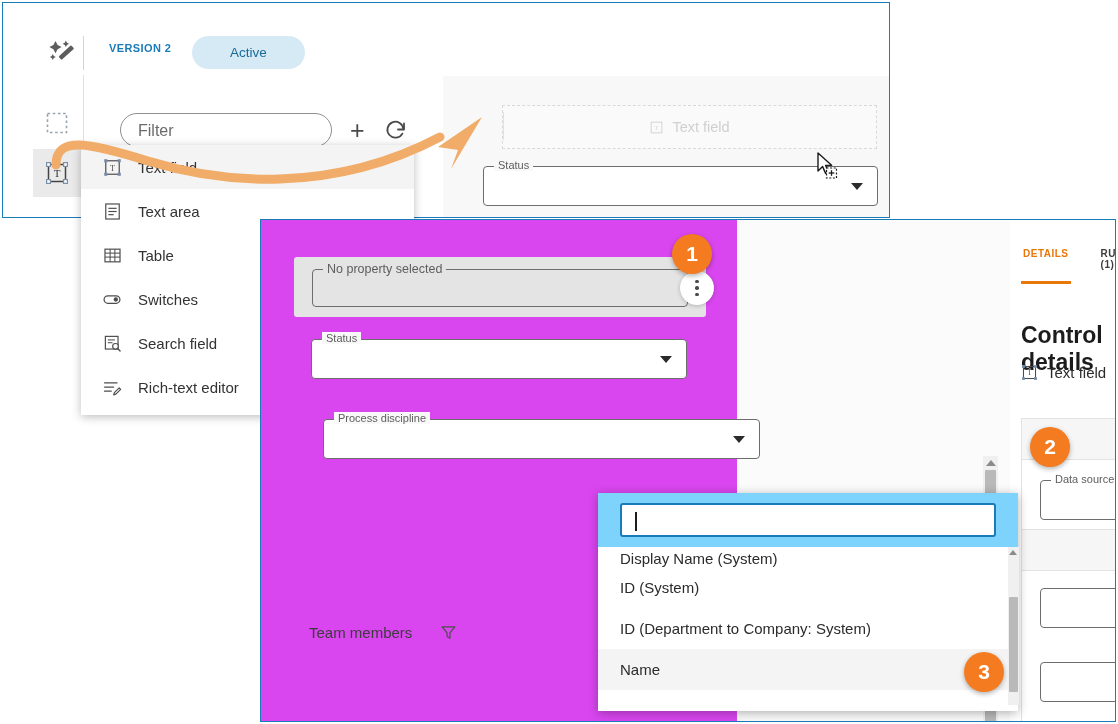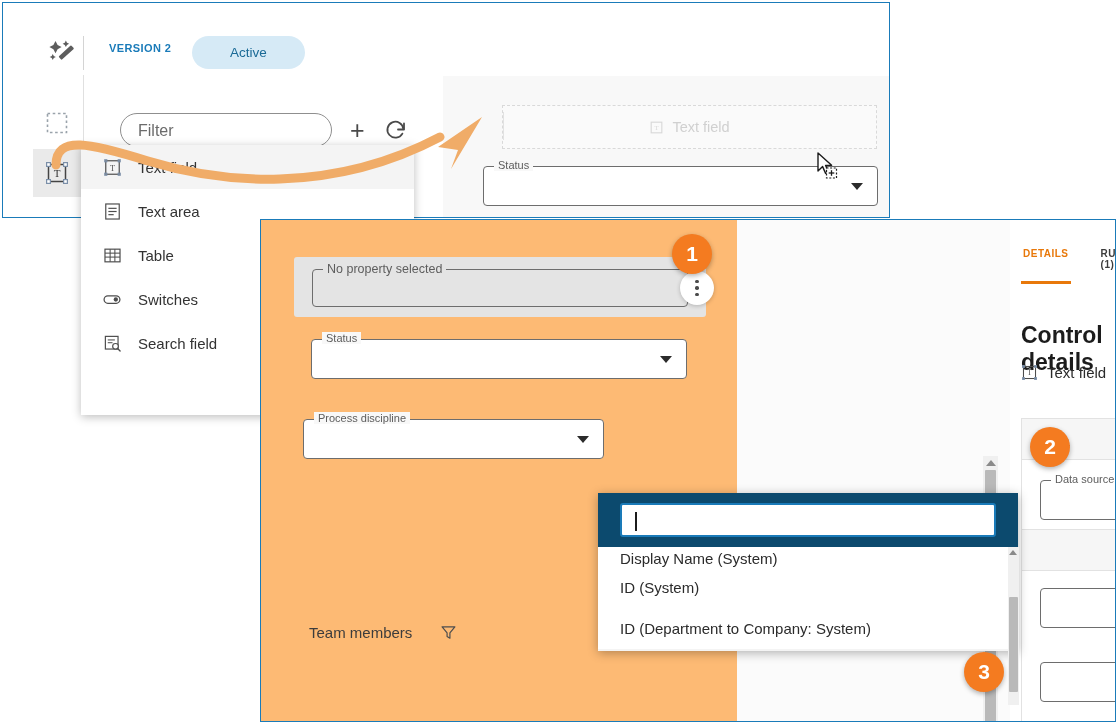--- a/index.html
+++ b/index.html
@@ -76,34 +76,34 @@
   .mi .mico{width:20px;height:20px;display:flex;align-items:center;justify-content:center;flex:0 0 20px;}
 
   
   .arrow{position:absolute;left:30px;top:95px;width:480px;height:110px;z-index:45;pointer-events:none;}
 
   
   .win-inner{
     position:absolute;left:260px;top:219px;width:856px;height:503px;
     background:#fbfbfb;border:1.5px solid #1a7bb9;box-sizing:border-box;z-index:50;overflow:hidden;
   }
-  .form-pane{position:absolute;left:0;top:0;width:476px;height:100%;background:#fdba74;}
+  .form-pane{position:absolute;left:0;top:0;width:476px;height:100%;background:#d946ef;}
   .prop-box{
     position:absolute;left:33px;top:37px;width:412px;height:60px;background:#e4e4e4;border-radius:3px;
   }
   .prop-inner{position:absolute;left:18px;top:12px;width:376px;height:38px;border:1px solid #6d6d6d;border-radius:4px;box-sizing:border-box;}
   .prop-inner .leg{position:absolute;top:-8px;left:10px;background:#e4e4e4;padding:0 4px;font-size:12.5px;color:#5d5d5d;}
   .kebab{
     position:absolute;left:386px;top:14px;width:34px;height:34px;border-radius:50%;background:#fff;
     box-shadow:0 1px 4px rgba(0,0,0,.22);display:flex;flex-direction:column;align-items:center;justify-content:center;gap:3px;
   }
   .kebab i{width:3.5px;height:3.5px;border-radius:50%;background:#4a4a4a;display:block;}
 
   .f-status{left:50px;top:119px;width:376px;height:40px;}
-  .f-proc{left:42px;top:199px;width:301px;height:40px;}
+  .f-proc{left:62px;top:199px;width:437px;height:40px;}
   .f-part{left:50px;top:279px;width:376px;height:40px;background:#ececec;border-color:#9a9a9a;}
   .f-part .leg{background:#ececec;color:#4a4a4a;}
 
   .team-row{position:absolute;left:48px;top:397px;width:400px;height:30px;display:flex;align-items:center;gap:28px;}
   .team-row .tl{font-size:15px;color:#3c3c3c;}
   .thead{
     position:absolute;left:48px;top:434px;width:400px;height:43px;background:#fff;border-bottom:1.5px solid #444;
     display:flex;align-items:center;padding-left:18px;box-sizing:border-box;
   }
   .thead span{font-size:15px;font-weight:bold;color:#2b2b2b;}
@@ -131,21 +131,21 @@
   .ab1{top:172px;height:70px;}
   .f-ds{left:30px;top:192px;width:270px;height:40px;}
   .f-ds .leg{background:#fff;}
 
   .f-hidden1{left:30px;top:300px;width:270px;height:40px;}
   .f-hidden2{left:30px;top:374px;width:270px;height:40px;}
   .ab2{top:283px;height:160px;}
 
   
   .ddl{
-    position:absolute;left:598px;top:493px;width:420px;height:158px;background:#0c4a6e;
+    position:absolute;left:598px;top:493px;width:420px;height:218px;background:#7dd3fc;
     box-shadow:0 2px 10px rgba(0,0,0,.3);z-index:80;overflow:hidden;
   }
   .ddl-search{
     position:absolute;left:22px;top:10px;width:376px;height:34px;border:2px solid #1a7bb9;border-radius:3px;box-sizing:border-box;background:#fff;
   }
   .ddl-caret{position:absolute;left:13px;top:7px;width:1.5px;height:19px;background:#1c1c1c;}
   .ddl-list{position:absolute;left:0;top:54px;right:0;bottom:0;background:#fff;}
   .ddl-item{height:41px;display:flex;align-items:center;padding-left:22px;font-size:15px;color:#2b2b2b;box-sizing:border-box;}
   .ddl-item.clip{height:20px;align-items:flex-end;overflow:hidden;}
   .ddl-item.hl{background:#f4f4f4;}
@@ -304,20 +304,33 @@
               <line x1="6" y1="7.5" x2="15" y2="7.5"></line>
               <line x1="6" y1="11" x2="12" y2="11"></line>
             </g>
           <circle cx="15.8" cy="15.6" r="3.6" fill="#fff" stroke="#4d4d4d" stroke-width="1.5"></circle>
           <line x1="18.4" y1="18.2" x2="21.6" y2="21.4" stroke="#4d4d4d" stroke-width="1.7" stroke-linecap="round"></line>
         </svg>
       </span>
       <span>Search field</span>
     </div>
 
+    <div class="mi">
+      <span class="mico">
+        <svg width="20" height="20" viewBox="0 0 24 24">
+          <g stroke="#4d4d4d" stroke-width="1.5" stroke-linecap="round">
+            <line x1="3" y1="7" x2="18" y2="7"></line>
+              <line x1="3" y1="12" x2="14" y2="12"></line>
+              <line x1="3" y1="17" x2="11" y2="17"></line>
+          </g>
+          <path d="M14.8 18.8 L20.6 13 L22.4 14.8 L16.6 20.6 L14 21.4 Z" fill="#fff" stroke="#4d4d4d" stroke-width="1.4" stroke-linejoin="round"></path>
+        </svg>
+      </span>
+      <span>Rich-text editor</span>
+    </div>
   </div>
 
   <svg class="arrow" viewBox="0 0 480 110">
     <path d="M26 70 C26 40 60 48 118 66 C190 88 300 100 410 42" fill="none" stroke="#f0ac68" stroke-width="9" stroke-linecap="round"></path>
     <polygon points="452,22 408,52 428,55 421,74" fill="#f0ac68"></polygon>
   </svg>
 
   <div class="win-inner">
 
     <div class="form-pane">

